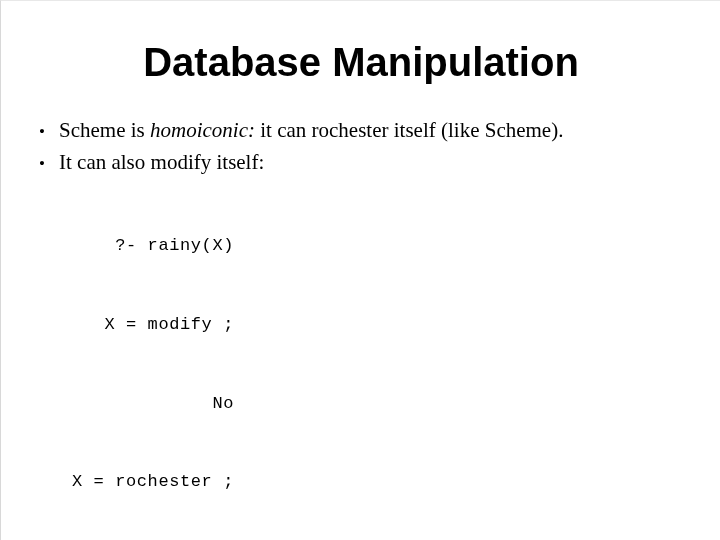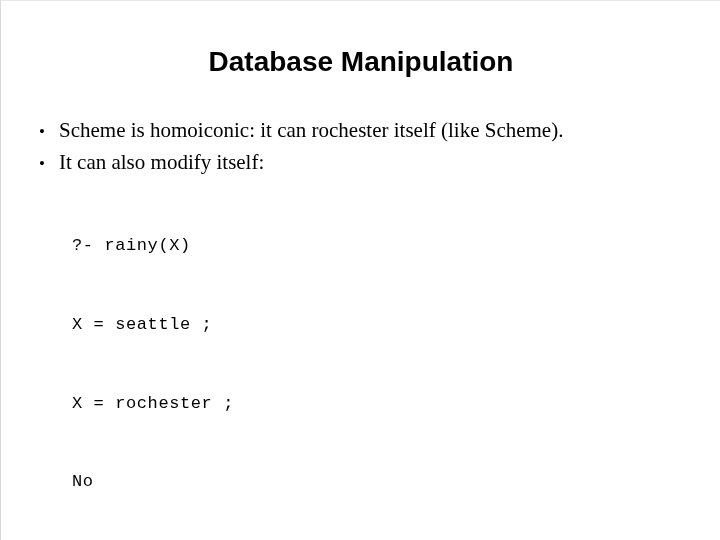--- a/index.html
+++ b/index.html
@@ -20,21 +20,21 @@
   }
 
   .slide-title {
     position: absolute;
     left: 0;
     top: 38px;
     width: 720px;
     text-align: center;
     font-family: "Liberation Sans", sans-serif;
     font-weight: bold;
-    font-size: 28px;
+    font-size: 40px;
     line-height: 46px;
     color: #000000;
     letter-spacing: 0px;
   }
 
   .body-block {
     position: absolute;
     left: 32px;
     top: 114px;
     width: 660px;
@@ -58,36 +58,38 @@
     box-sizing: border-box;
     font-size: 17px;
     line-height: 30px;
   }
 
   .bullet-text {
     flex: 1 1 auto;
   }
 
   .bullet-text .ital {
+    font-style: italic;
   }
 
   .code-block {
     position: absolute;
     left: 71px;
     top: 180px;
     font-family: "Liberation Mono", "DejaVu Sans Mono", monospace;
     font-size: 17px;
     line-height: 26.2px;
     color: #000000;
     white-space: pre;
     letter-spacing: 0.6px;
   }
 
   .code-line {
     height: 26.2px;
+    text-align: right;
   }
 </style>
 </head>
 <body>
 
 <div class="slide">
 
   <div class="slide-title">Database Manipulation</div>
 
   <div class="body-block">
@@ -99,23 +101,23 @@
 
     <div class="bullet-line">
       <span class="bullet-marker">•</span>
       <span class="bullet-text"><span>It can also modify itself:</span><span class="ital"></span><span></span></span>
     </div>
 
   </div>
 
   <div class="code-block">
     <div class="code-line">?- rainy(X)</div>
-    <div class="code-line">X = seattle ;</div>
+    <div class="code-line">X = modify ;</div>
+    <div class="code-line">No</div>
     <div class="code-line">X = rochester ;</div>
-    <div class="code-line">No</div>
     
     
     
     
     
     
     
     
   </div>
 

